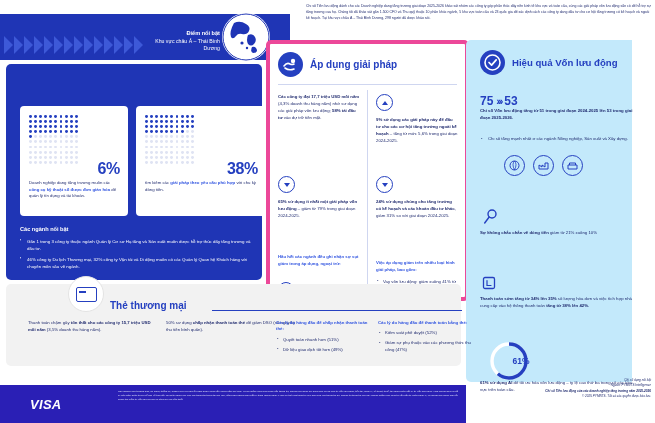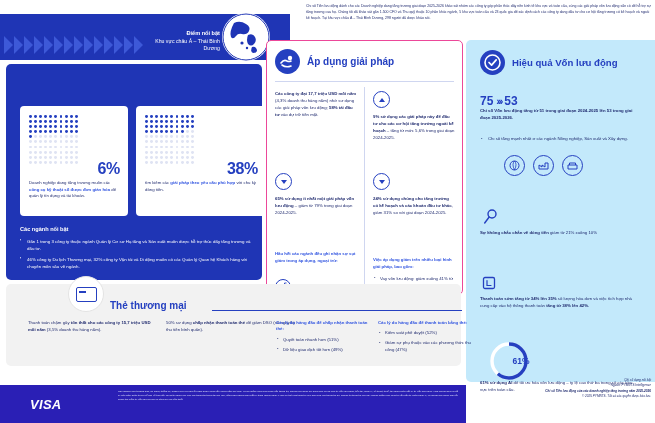--- a/index.html
+++ b/index.html
@@ -55,21 +55,21 @@
   .tcol.t1{left:22px;width:130px;}
   .tcol.t2{left:160px;width:130px;}
   .tcol.t3{left:270px;width:95px;}
   .tcol.t4{left:372px;width:95px;}
   .tcol h4{margin:0 0 4px 0;font-size:4.3px;font-weight:bold;color:#2f53e0;line-height:1.5;}
   .tcol ul{margin:0;padding:0;list-style:none;}
   .tcol ul li{position:relative;padding-left:7px;margin-bottom:3px;}
   .tcol ul li:before{content:"\2022";position:absolute;left:1px;top:-.5px;}
 
   
-  .mid{position:absolute;left:266px;top:40px;width:195px;height:253px;background:#ffffff;border:1px solid #ec4899;border-radius:5px;}
+  .mid{position:absolute;left:266px;top:40px;width:195px;height:253px;background:#ffffff;border:4px solid #ec4899;border-radius:5px;}
   .mid-head{position:absolute;left:8px;top:8px;display:flex;align-items:center;}
   .circ{width:25px;height:25px;border-radius:50%;background:#2540c0;position:relative;flex:0 0 auto;}
   .mid-title{font-size:10px;font-weight:bold;color:#2540c0;margin-left:7px;}
   .mid-rule{position:absolute;left:8px;top:40px;width:179px;height:1px;background:#cfd6f0;}
   .vrule{position:absolute;left:97px;top:46px;width:1px;height:240px;background:#cfd6f0;}
   .mblk{position:absolute;font-size:4.3px;line-height:1.6;color:#1f2a6e;}
   .mblk b{font-weight:bold;}
   .mblk.m1{left:8px;top:50px;width:82px;}
   .mblk.m2{left:106px;top:73px;width:82px;}
   .mblk.m3{left:8px;top:155px;width:82px;}
@@ -83,21 +83,21 @@
   .arrow-badge .tri{position:absolute;left:50%;top:50%;transform:translate(-50%,-50%);width:0;height:0;border-left:3.6px solid transparent;border-right:3.6px solid transparent;}
   .arrow-badge.up .tri{border-bottom:4.6px solid #2540c0;}
   .arrow-badge.down .tri{border-top:4.6px solid #2540c0;}
   .lead{color:#2f53e0;font-weight:bold;}
   .icon-row{position:absolute;left:8px;top:238px;width:85px;font-size:4.3px;color:#1f2a6e;}
   .icon-row .ir{display:flex;align-items:center;margin-bottom:7px;}
   .ir-circ{width:14px;height:14px;border-radius:50%;border:1.1px solid #2540c0;position:relative;flex:0 0 auto;margin-right:6px;}
   .ir-label{line-height:1.4;}
 
   
-  .right{position:absolute;left:466px;top:40px;width:189px;height:342px;background:#c3e9fb;border-radius:5px 0 0 5px;}
+  .right{position:absolute;left:466px;top:40px;width:166px;height:342px;background:#c3e9fb;border-radius:5px 0 0 5px;}
   .r-head{position:absolute;left:14px;top:10px;display:flex;align-items:center;}
   .r-title{font-size:9.6px;font-weight:bold;color:#2540c0;margin-left:7px;}
   .r-big{position:absolute;left:14px;top:54px;font-size:12px;font-weight:bold;color:#2540c0;display:flex;align-items:center;gap:3px;}
   .r-big .chevs{letter-spacing:-2px;font-size:11px;}
   .r-desc{position:absolute;left:14px;top:68px;width:160px;font-size:4.3px;line-height:1.6;color:#1f2a6e;}
   .r-desc b{font-weight:bold;}
   .r-bullets{position:absolute;left:14px;top:96px;width:160px;margin:0;padding:0;list-style:none;font-size:4.3px;line-height:1.6;color:#1f2a6e;}
   .r-bullets li{position:relative;padding-left:8px;}
   .r-bullets li:before{content:"\2022";position:absolute;left:1px;top:-.5px;}
   .r-icons{position:absolute;left:38px;top:115px;display:flex;gap:8px;}

